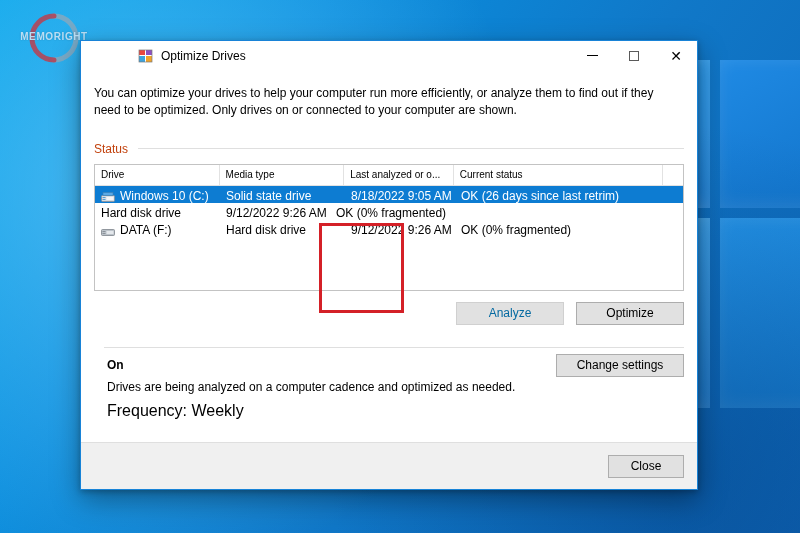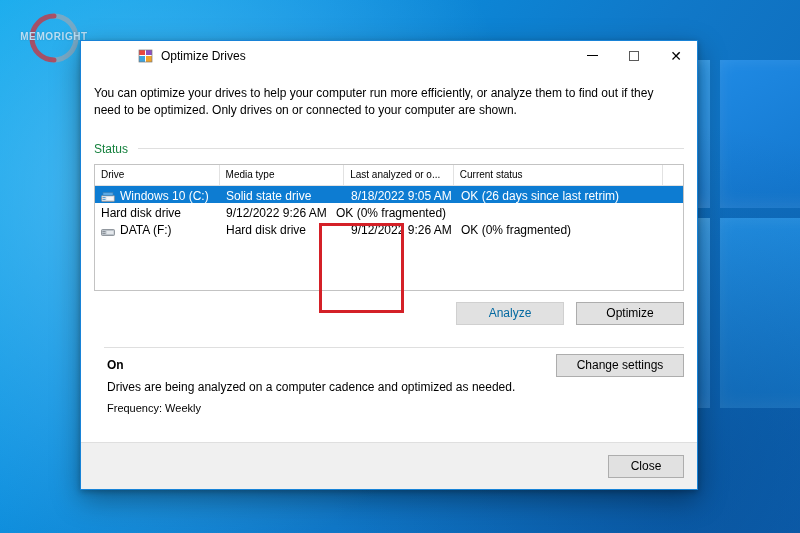--- a/index.html
+++ b/index.html
@@ -109,21 +109,21 @@
   #intro {
     margin-top: 14px;
     font-size: 12px; color: #000; line-height: 1.45;
     width: 565px;
   }
 
   .group-head {
     display: flex; align-items: center;
     margin-top: 22px;
   }
-  .group-head .lbl { font-size: 12px; color: #15803d; white-space: nowrap; }
+  .group-head .lbl { font-size: 12px; color: #c2410c; white-space: nowrap; }
   .group-head .rule { flex: 1 1 auto; height: 1px; background: #dfdfdf; margin-left: 10px; }
 
   
   #drive-list {
     margin-top: 8px;
     height: 127px;
     border: 1px solid #c3c3c3;
     background: #fff;
     position: relative;
     overflow: hidden;
@@ -173,21 +173,21 @@
     display: inline-flex; align-items: center; justify-content: center;
     cursor: default;
     padding: 0 10px;
   }
   .btn.disabled { color: #0369a1; background: #e1e1e1; border-color: #d0d0d0; }
 
   
   #sched-rows { position: relative; margin-top: 10px; }
   .s-on { font-size: 12px; font-weight: bold; color: #000; margin-left: 13px; }
   .s-desc { font-size: 12px; color: #000; margin-left: 13px; margin-top: 8px; }
-  .s-freq { font-size: 11px; color: #000; margin-left: 13px; margin-top: 8px; }
+  .s-freq { font-size: 16px; color: #000; margin-left: 13px; margin-top: 8px; }
   #change-settings {
     position: absolute; right: 0; top: -4px;
     min-width: 128px;
   }
 
   
   #footer {
     flex: 0 0 47px;
     background: #f0f0f0;
     border-top: 1px solid #dfdfdf;

